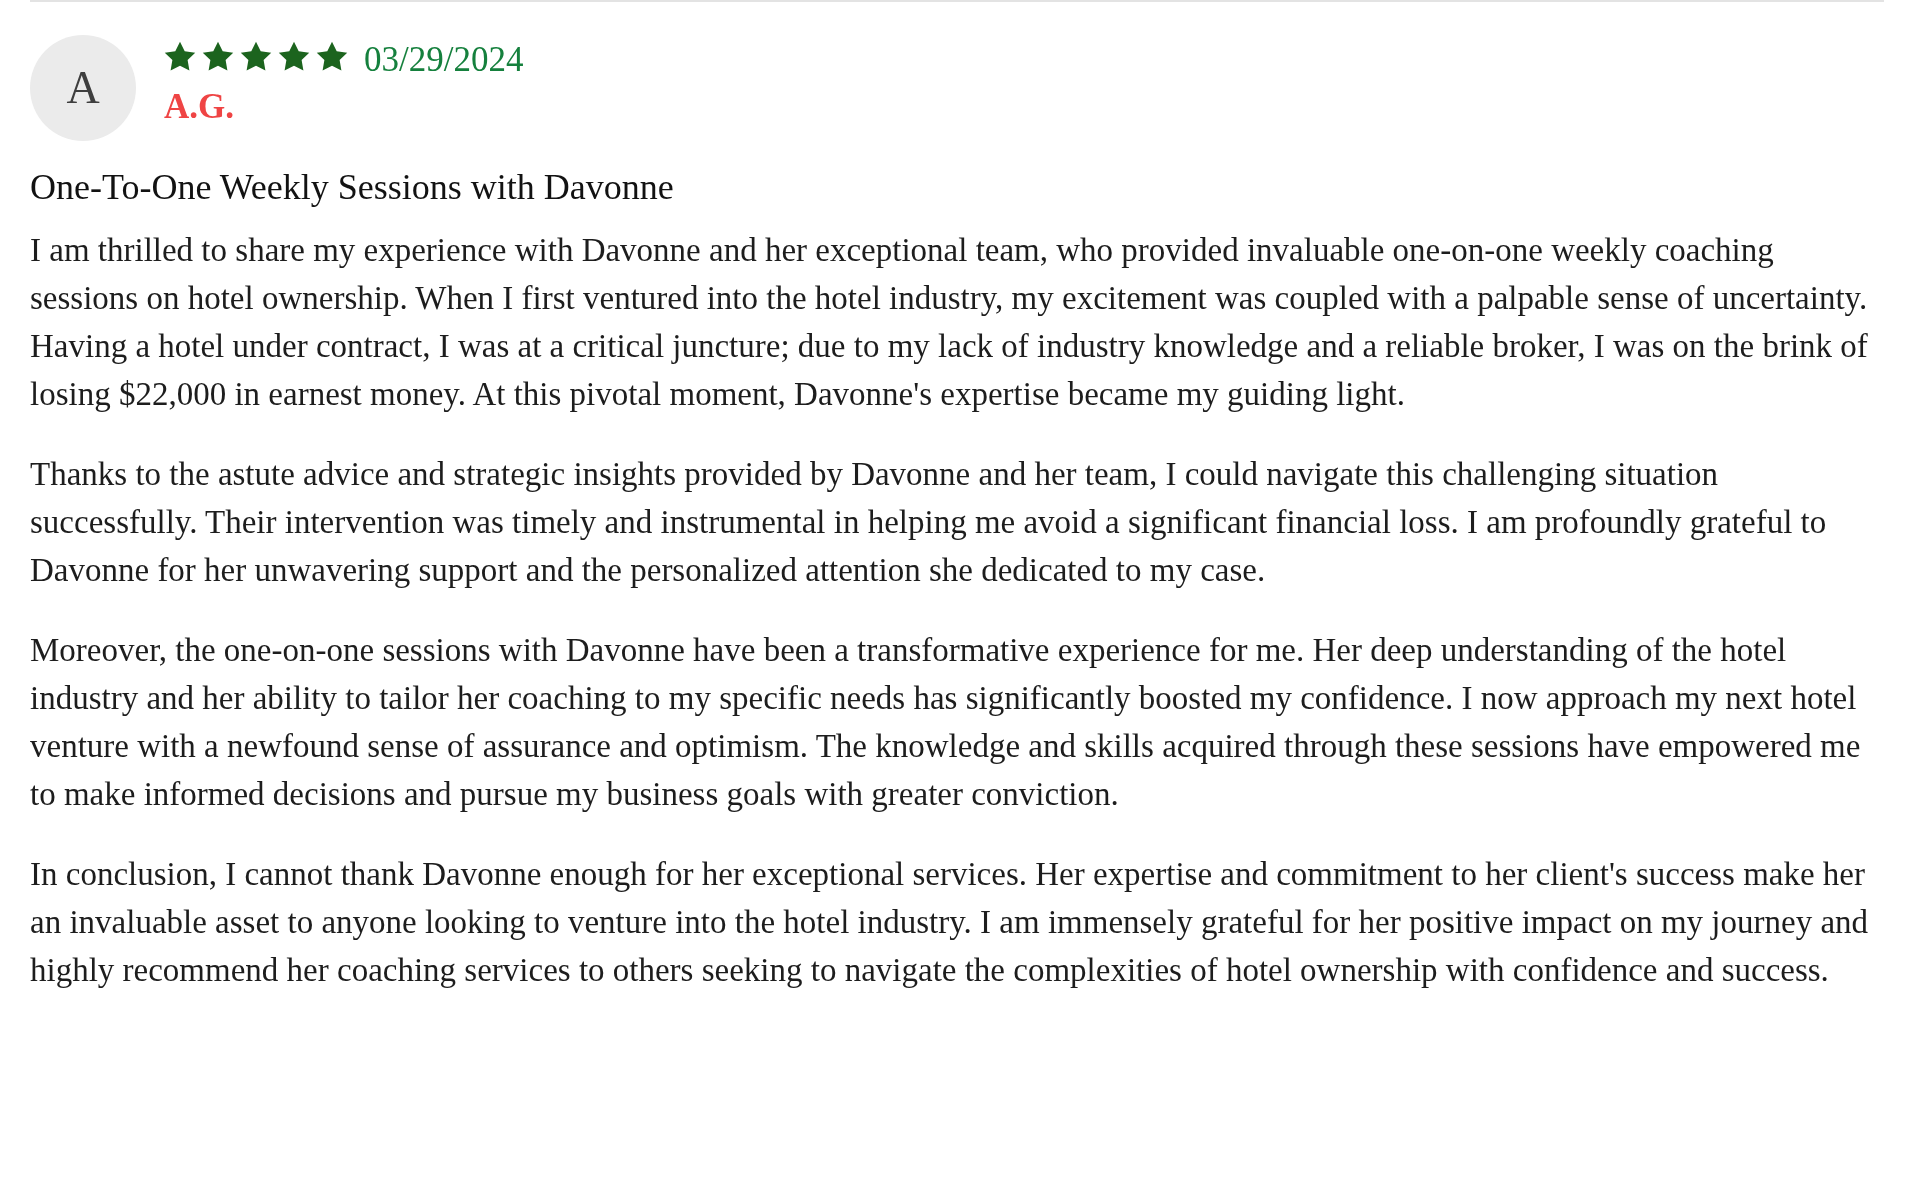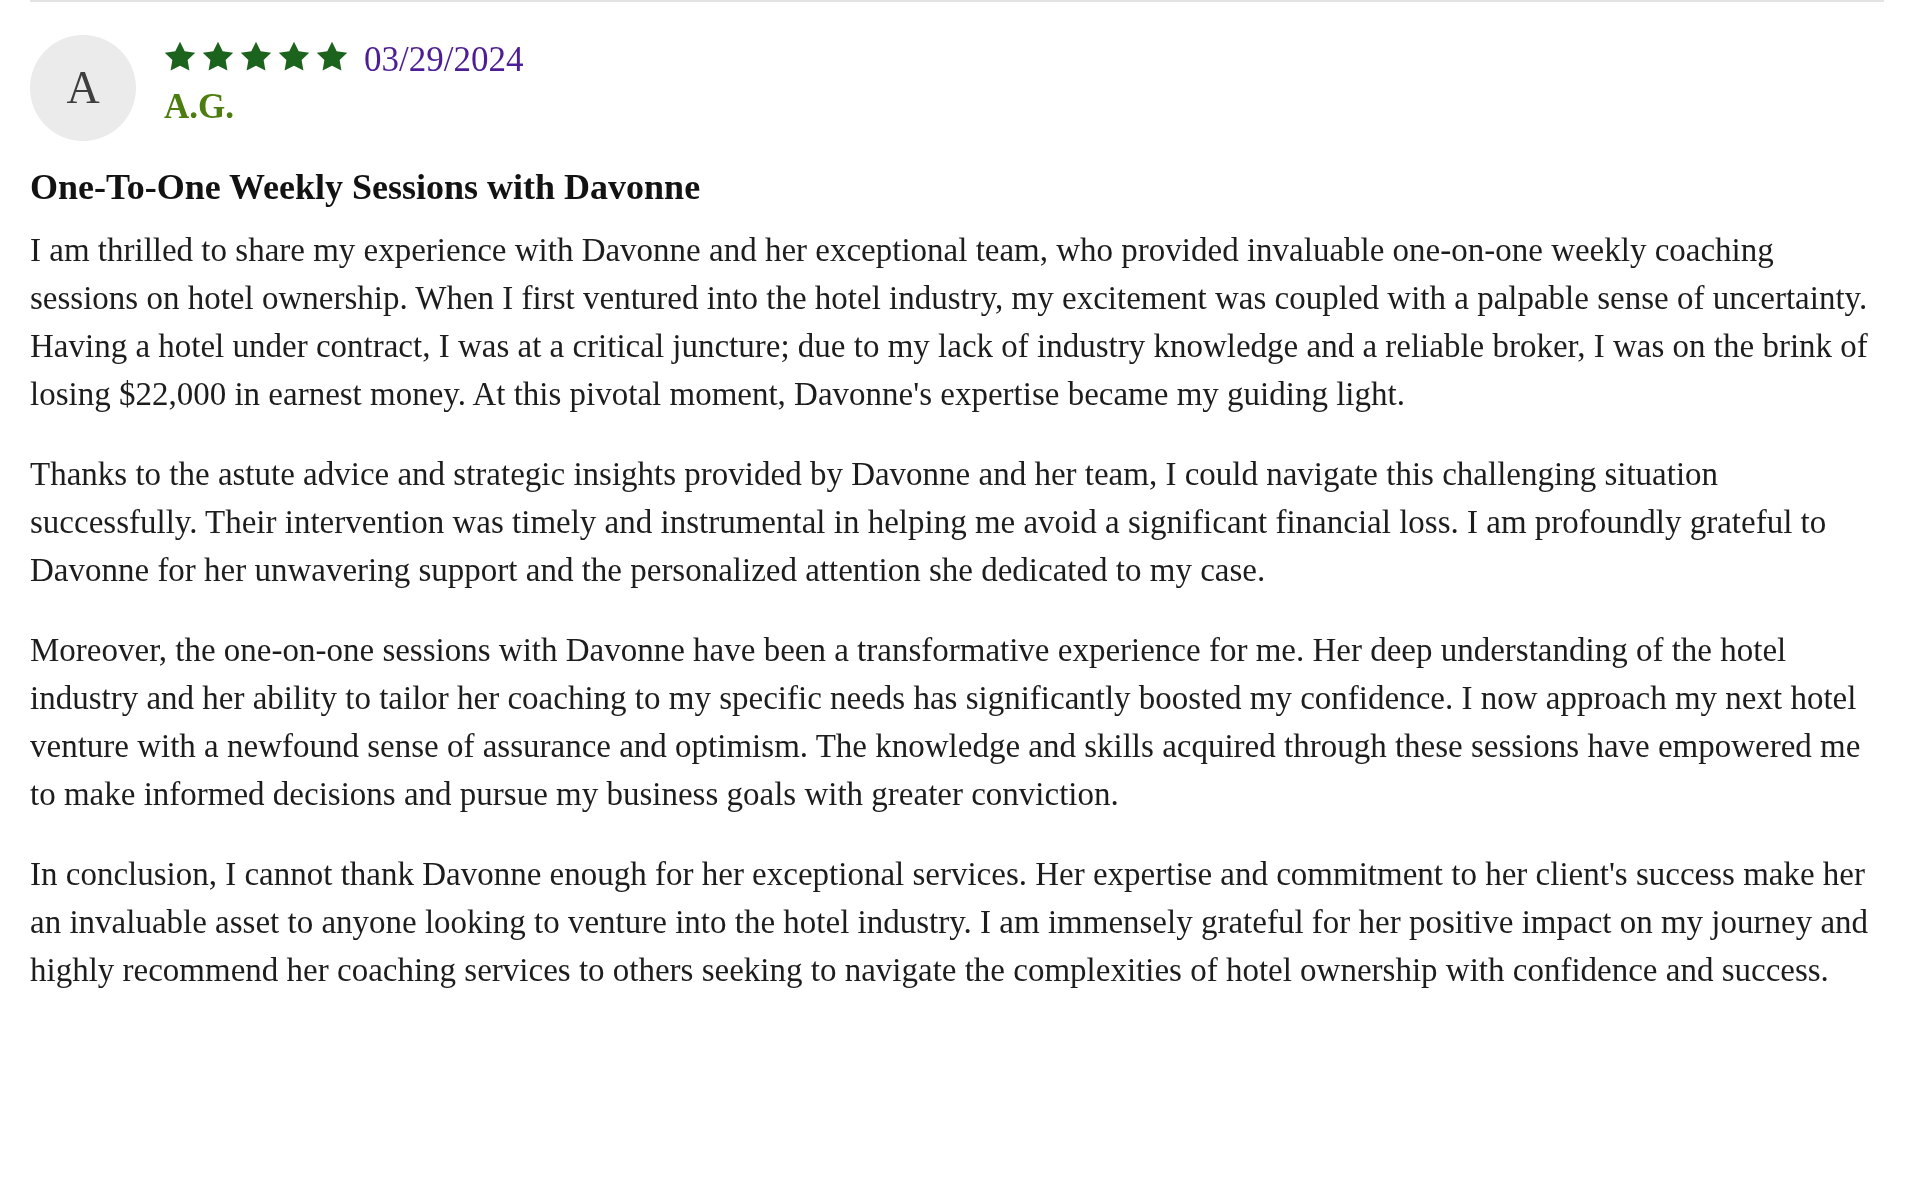--- a/index.html
+++ b/index.html
@@ -54,36 +54,36 @@
     align-items: center;
   }
   .stars svg {
     width: 32px;
     height: 32px;
     margin-right: 6px;
     display: block;
   }
   .review-date {
     font-size: 35px;
-    color: #4c1d95;
+    color: #15803d;
     margin-left: 10px;
     line-height: 1;
     position: relative;
     top: 2px;
   }
   .reviewer-name {
     font-size: 35px;
     font-weight: bold;
-    color: #4d7c0f;
+    color: #ef4444;
     margin-top: 12px;
     line-height: 1;
   }
   .review-title {
     font-size: 36px;
-    font-weight: bold;
+    font-weight: normal;
     color: #121212;
     margin: 24px 0 0 0;
     line-height: 44px;
   }
   .review-body {
     margin-top: 17px;
   }
   .review-body p {
     font-size: 33px;
     line-height: 48px;

